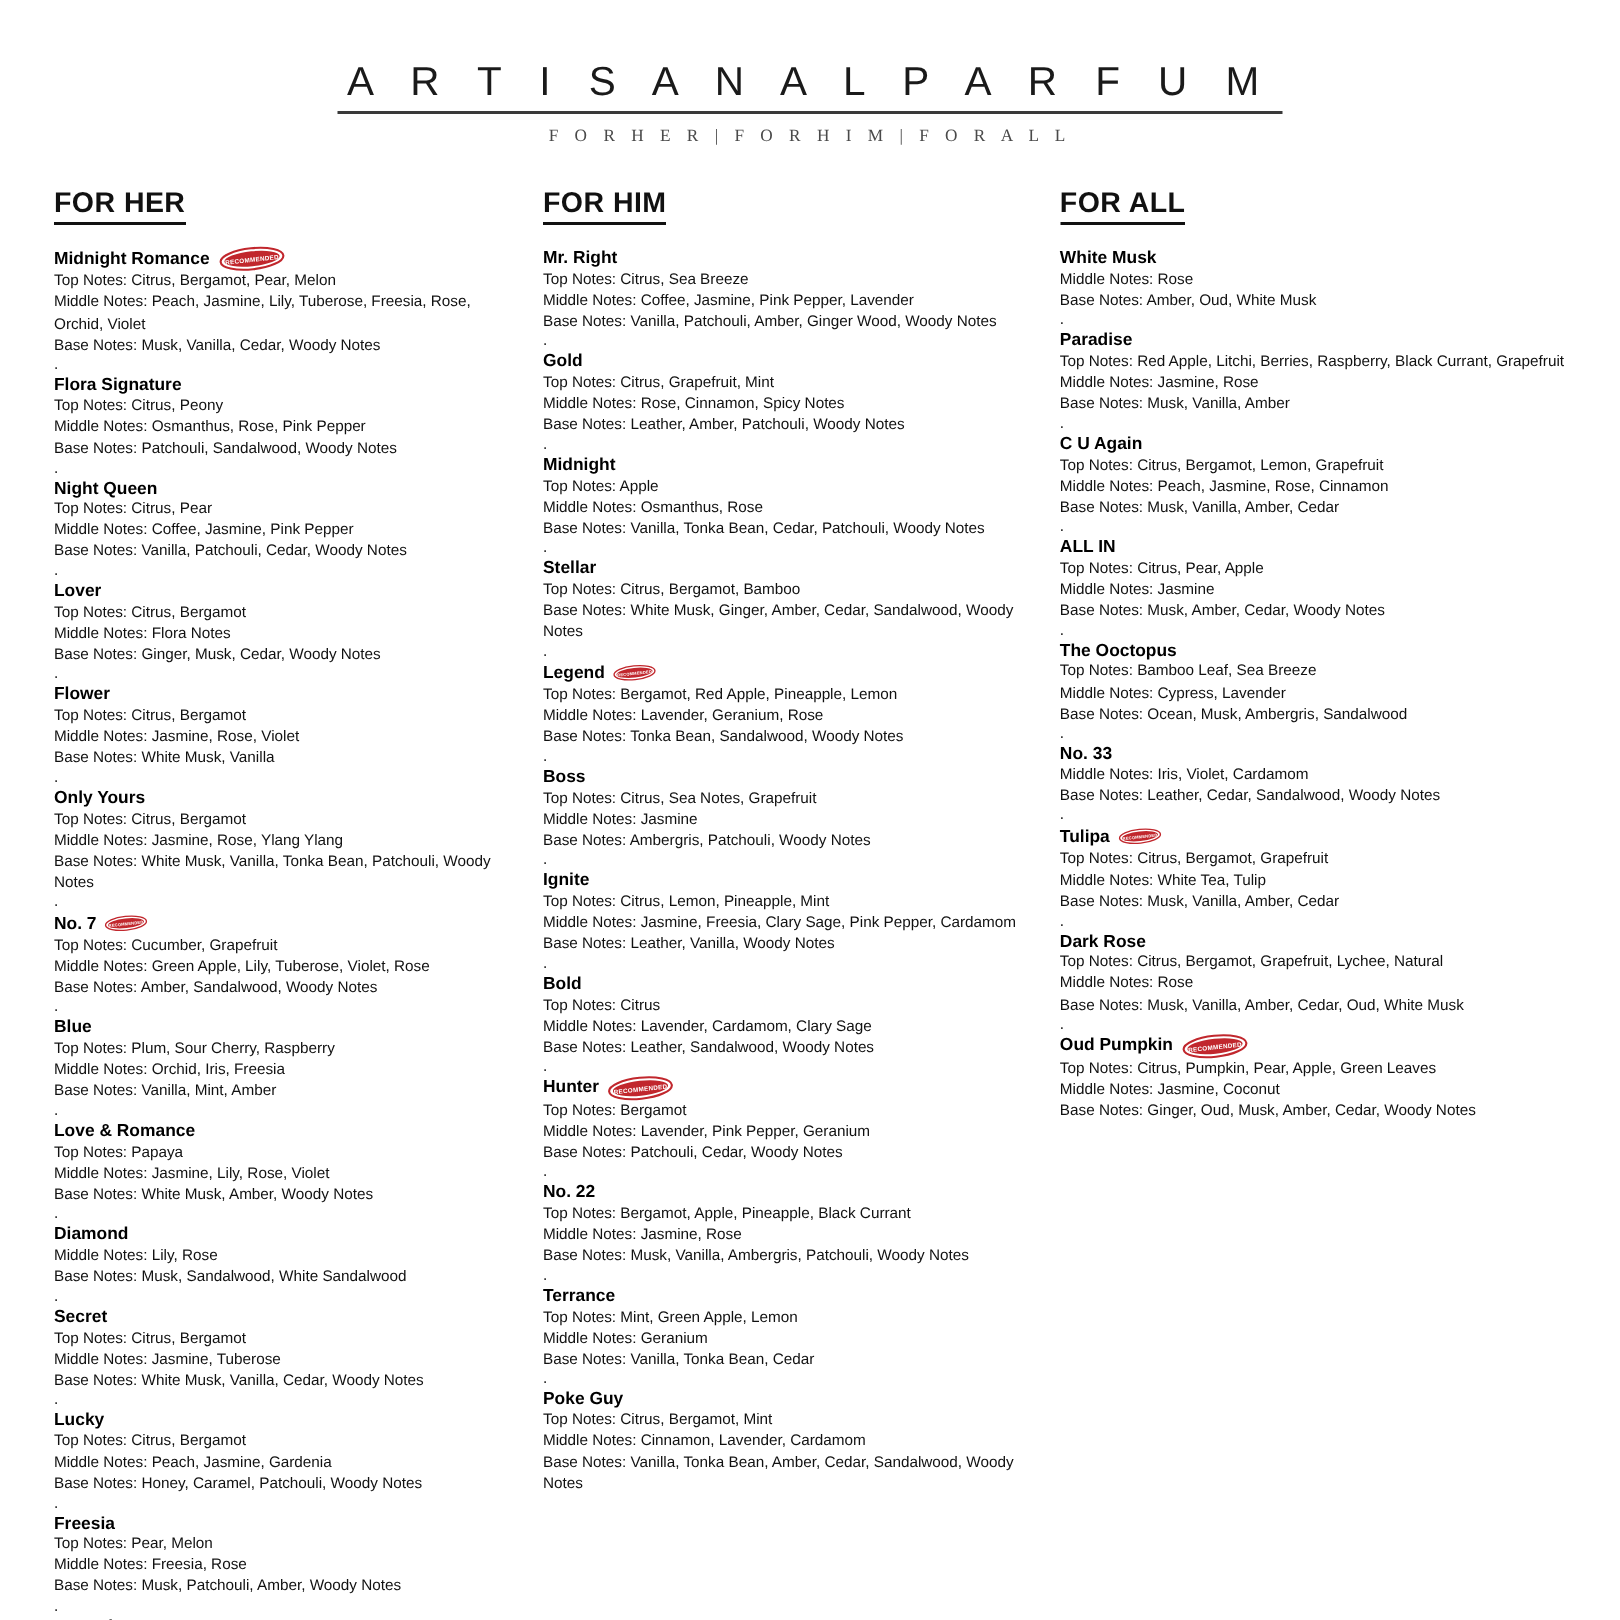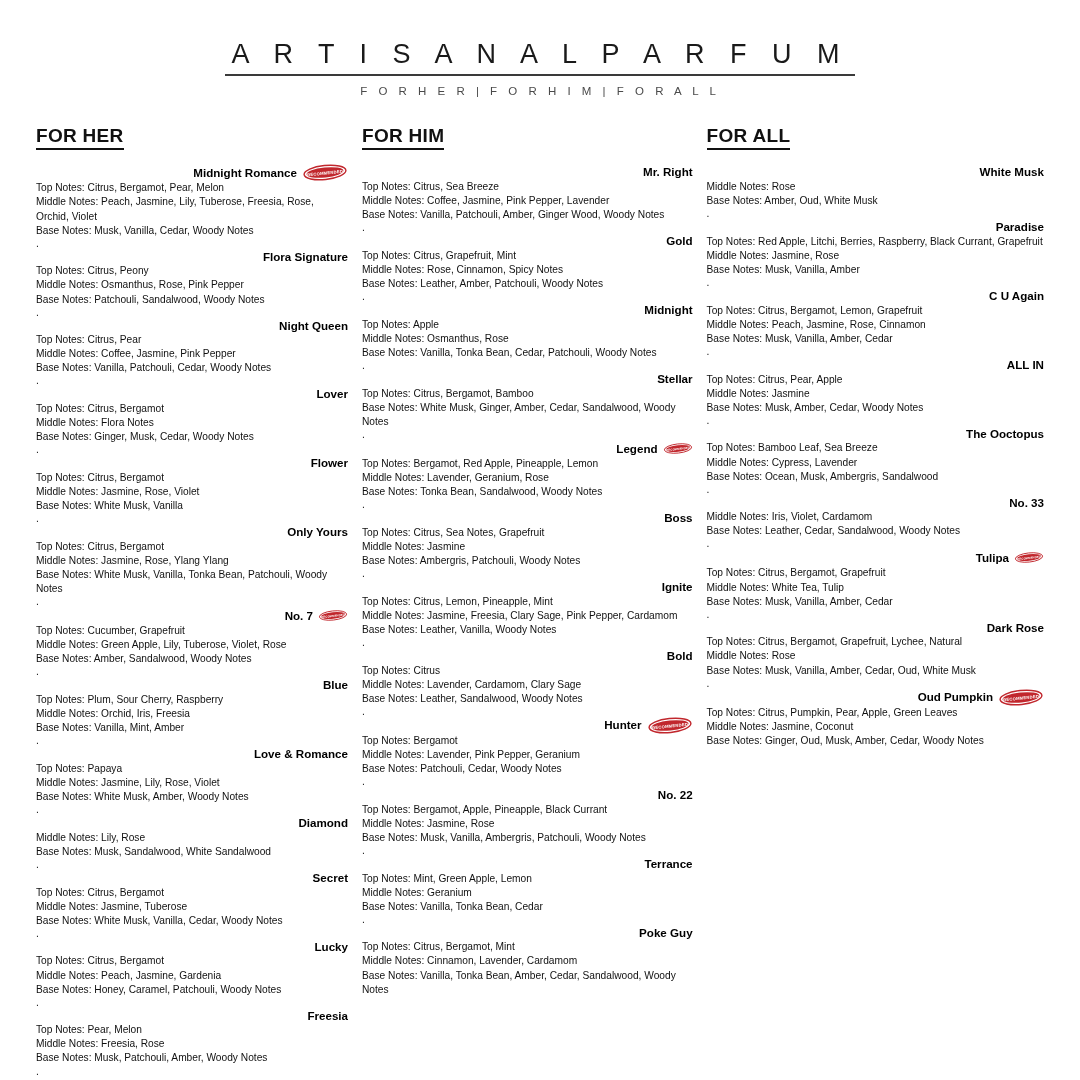--- a/index.html
+++ b/index.html
@@ -35,20 +35,21 @@
     display: inline-block;
     padding: 0 6px 4px 6px;
     border-bottom: 2px solid #3a3a3a;
     line-height: 1.2;
   }
   .brand-sub {
     margin-top: 9px;
     font-size: 11.5px;
     letter-spacing: 4px;
     color: #4a4a4a;
+    font-family: Liberation Serif, serif;
   }
 
   
   .columns {
     display: flex;
     padding: 28px 36px 0 36px;
     box-sizing: border-box;
     align-items: flex-start;
   }
   .column {
@@ -73,21 +74,20 @@
     margin-bottom: 0;
   }
   .item-name {
     font-size: 11.6px;
     font-weight: bold;
     color: #000;
     line-height: 1.35;
     display: flex;
     align-items: center;
     gap: 5px;
-    justify-content: flex-end;
   }
   .notes {
     font-size: 10.2px;
     line-height: 1.38;
     color: #111;
   }
   .dot {
     font-size: 10.2px;
     line-height: 1.25;
     color: #111;

